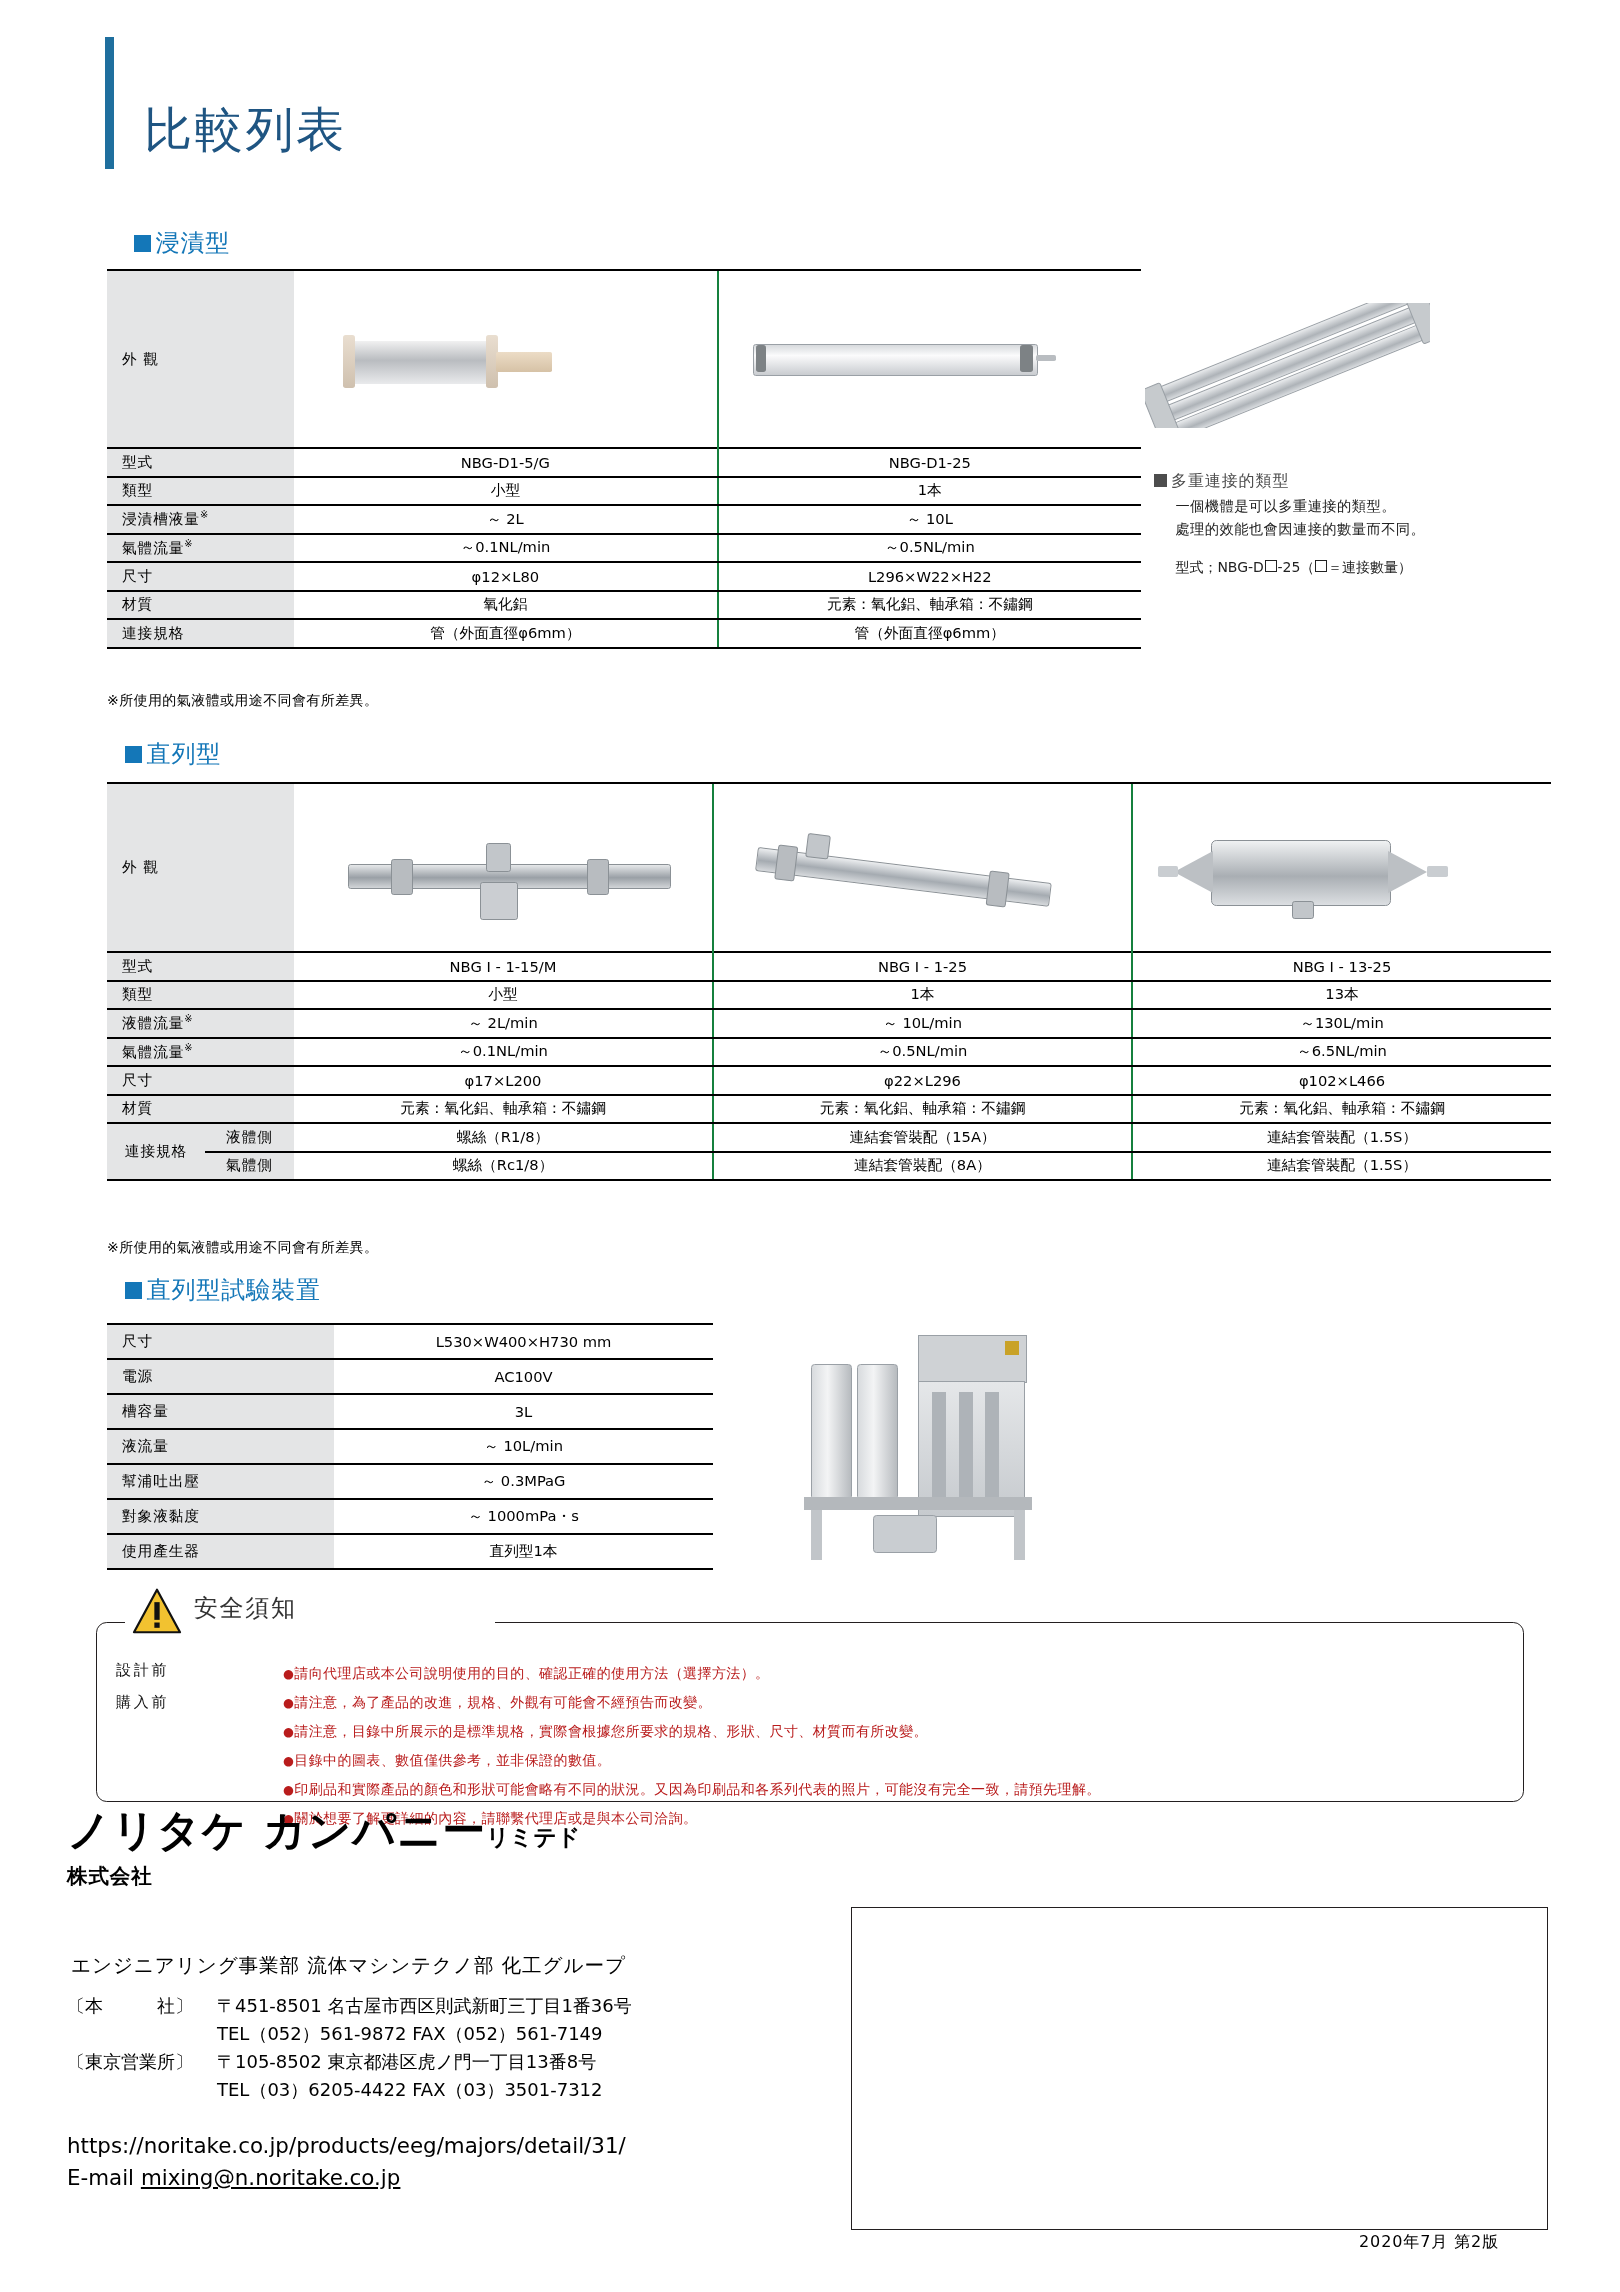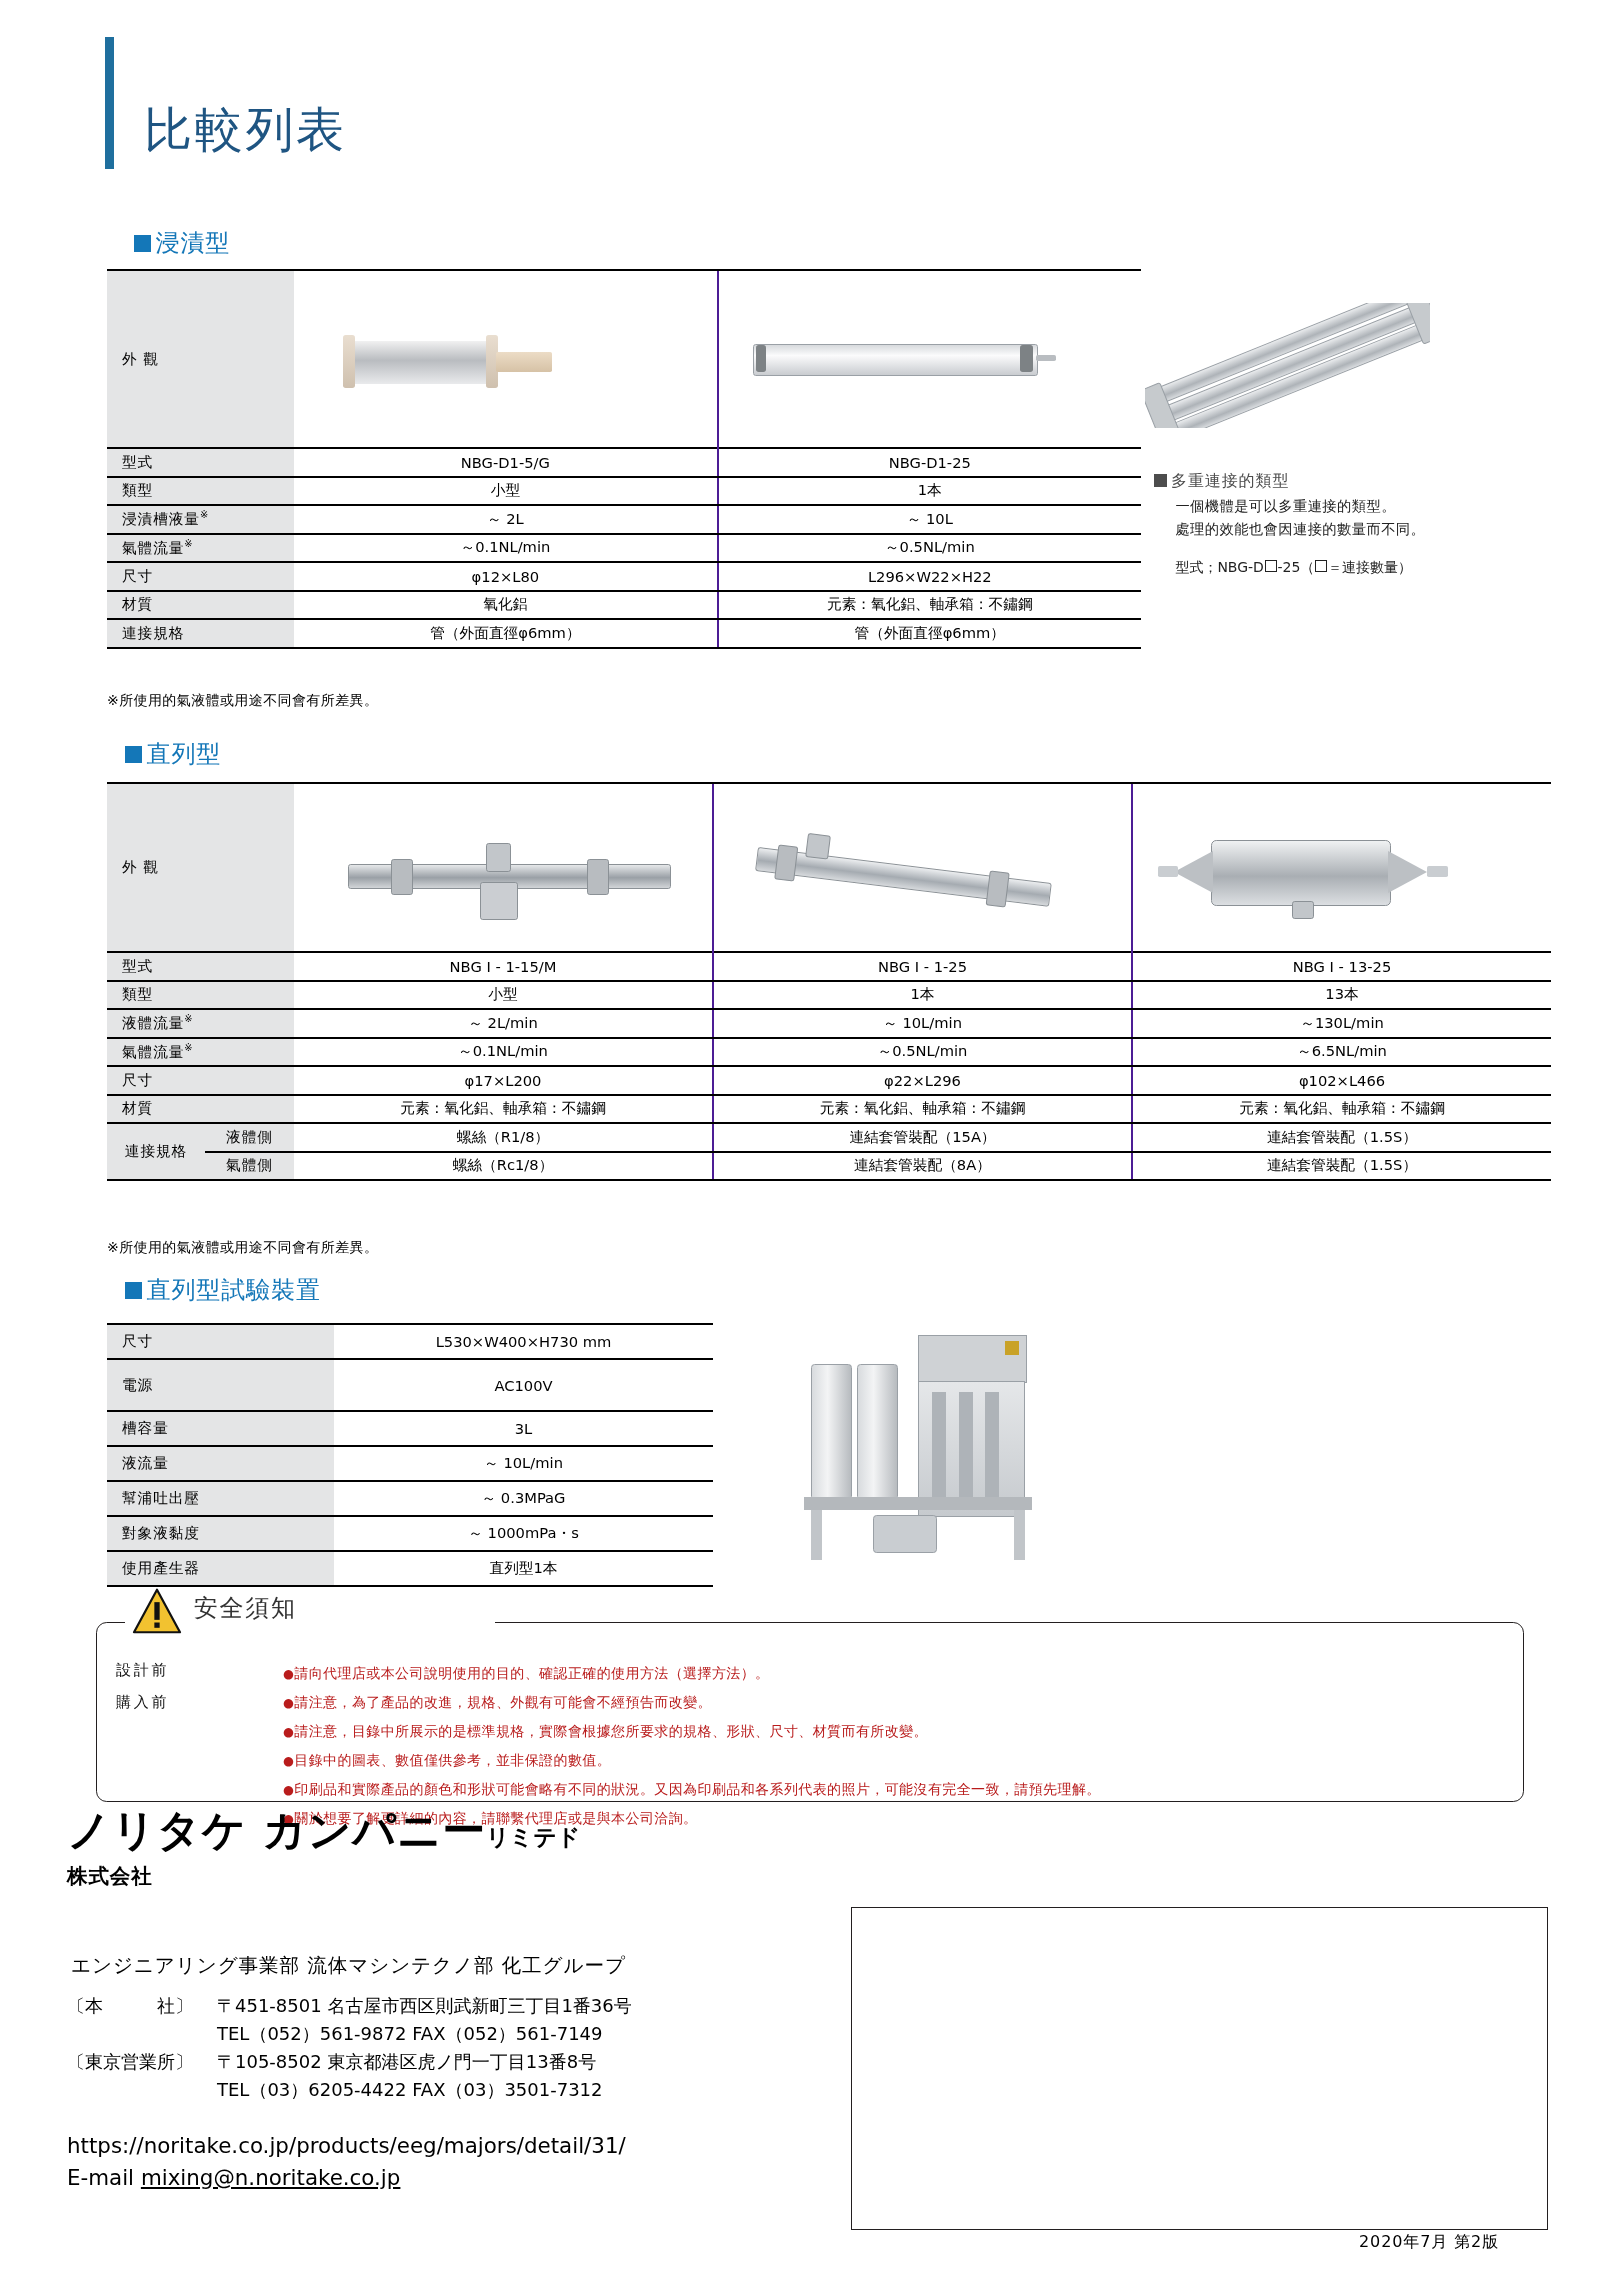--- a/index.html
+++ b/index.html
@@ -12,21 +12,21 @@
 
   
   .sec-head{position:absolute;font-size:24px;color:#1477b8;letter-spacing:0.9px;white-space:nowrap;}
   .sec-head .sq{display:inline-block;width:17px;height:17px;background:#1477b8;vertical-align:-0.9px;margin-right:4.5px;}
 
   
   .tbl{position:absolute;border-collapse:collapse;table-layout:fixed;}
   .tbl td{font-size:14.7px;padding:0;vertical-align:middle;border-top:2px solid #000;border-bottom:2px solid #000;}
   .tbl .lbl{background:#e4e5e6;padding-left:15px;letter-spacing:0.9px;}
   .tbl .val{text-align:center;}
-  .tbl .vsep{border-left:2px solid #4c1d95;}
+  .tbl .vsep{border-left:2px solid #15803d;}
   .tbl tr.imgrow td{border-top:none;border-bottom:none;}
   .tbl tr.firstrow td{border-top:2.5px solid #000;}
   .tbl sup.ref{font-size:9.8px;vertical-align:super;}
 
   .tnote{position:absolute;font-size:14px;letter-spacing:0.4px;}
 
   
   .side-note{position:absolute;}
   .side-note .hd{font-size:16px;color:#4d4d4d;letter-spacing:0.9px;}
   .side-note .hd .sq{display:inline-block;width:12.5px;height:12.5px;background:#4d4d4d;margin-right:4.5px;vertical-align:-0.9px;}
@@ -262,21 +262,21 @@
 <table class="tbl" id="tbl-testrig" style="left:107px;top:1323px;width:606px;">
   <colgroup>
       <col style="width:227px">
       <col style="width:379px">
     </colgroup>
   <tbody>
     <tr class="firstrow" style="height:35px;">
       <td class="lbl">尺寸</td>
       <td class="val">L530×W400×H730 mm</td>
     </tr>
-    <tr style="height:52px;">
+    <tr style="height:35px;">
       <td class="lbl">電源</td>
       <td class="val">AC100V</td>
     </tr>
     <tr style="height:35px;">
       <td class="lbl">槽容量</td>
       <td class="val">3L</td>
     </tr>
     <tr style="height:35px;">
       <td class="lbl">液流量</td>
       <td class="val">～ 10L/min</td>

